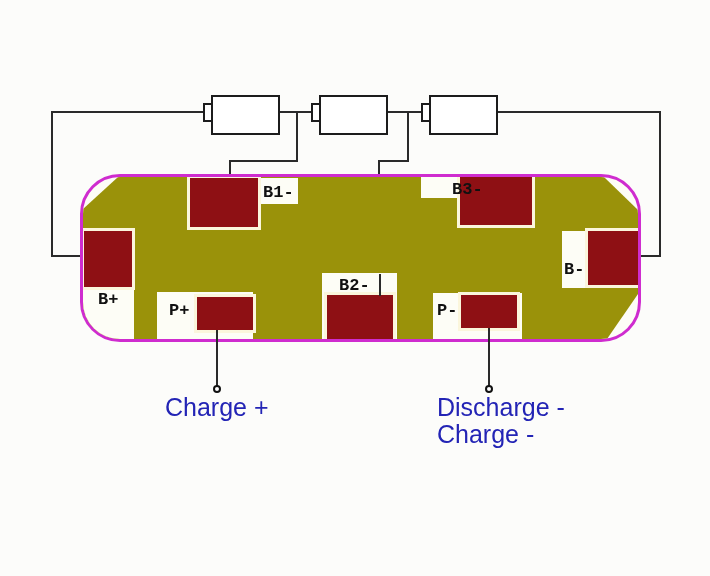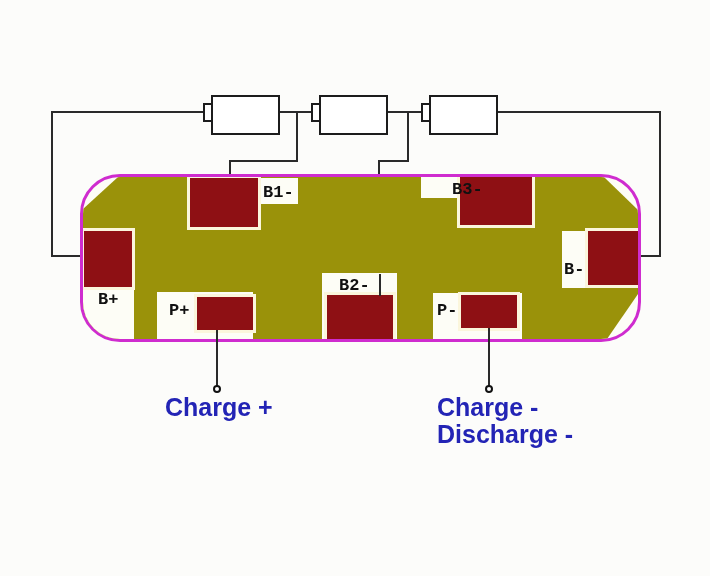--- a/index.html
+++ b/index.html
@@ -89,21 +89,21 @@
   .lbl-bminus { left:481px; top:84px; }
 
   
   .term {
     position:absolute; width:8px; height:8px; border-radius:50%;
     border:2px solid #111; background:#fff; box-sizing:border-box; z-index:4;
   }
 
   
   .ann {
-    position:absolute; color:var(--text-blue); font-weight:700;
+    position:absolute; color:var(--text-blue); font-weight:400;
     font-size:25px; line-height:27px; letter-spacing:0;
     font-family:"Liberation Sans", sans-serif; z-index:5; white-space:nowrap;
   }
   .ann-pos { left:165px; top:394px; }
   .ann-neg { left:437px; top:394px; }
 </style>
 </head>
 <body>
 
 <div class="canvas">
@@ -164,17 +164,17 @@
     <div class="plabel lbl-b2">B2-</div>
     <div class="plabel lbl-pplus">P+</div>
     <div class="plabel lbl-pminus">P-</div>
     <div class="plabel lbl-bminus">B-</div>
   </div>
 
   <div class="ann ann-pos">
     <div>Charge +</div>
   </div>
   <div class="ann ann-neg">
+    <div>Discharge -</div>
     <div>Charge -</div>
-    <div>Discharge -</div>
   </div>
 
 </div>
 
 </body></html>

